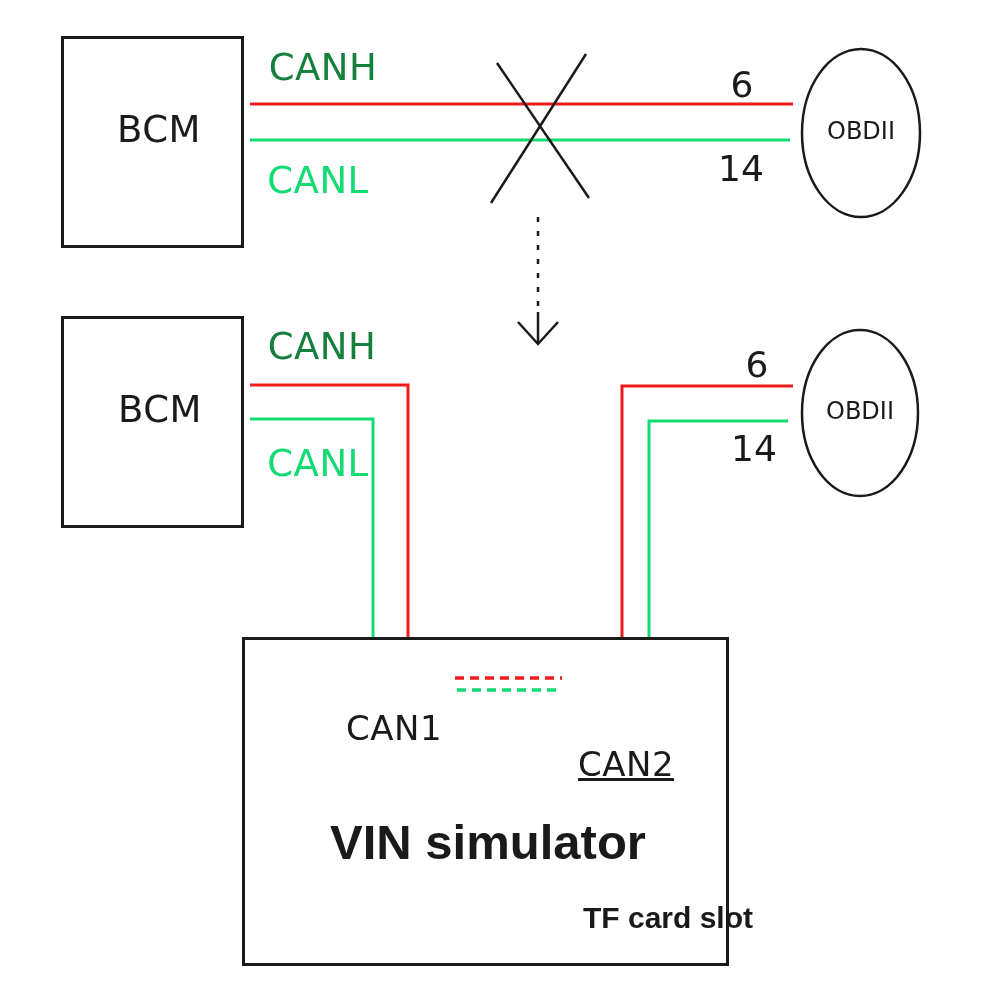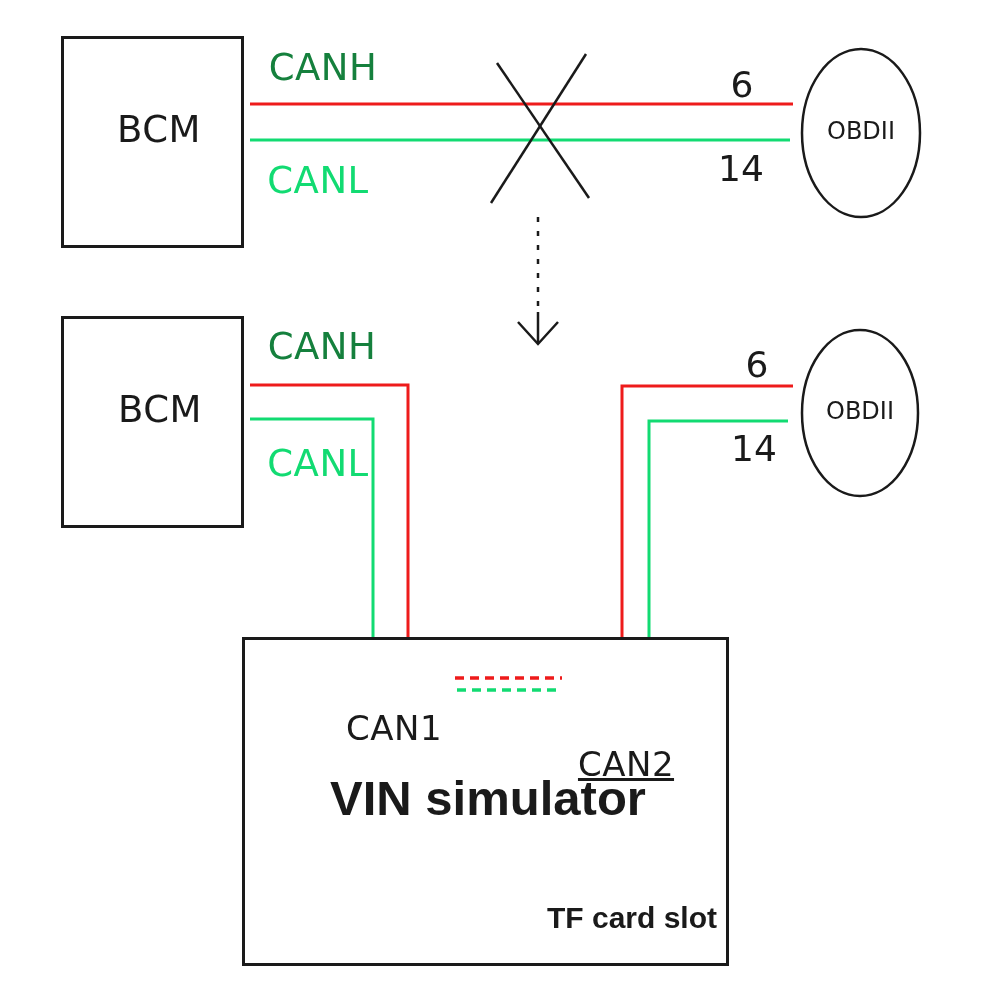--- a/index.html
+++ b/index.html
@@ -44,20 +44,21 @@
   .label--pin   { font-size: 36px; letter-spacing: 0; }
   .label--obdii { font-size: 24px; letter-spacing: 0; }
   .label--can   { font-size: 34px; margin-top: 44px; }
   .red   { color: #15803d; }
   .green { color: #12db72; }
   .label--vin-title {
     font-family: "Liberation Sans", sans-serif;
     font-weight: bold;
     font-size: 49px;
     letter-spacing: 0;
+    margin-top: 44px;
   }
   .label--tf-slot {
     font-family: "Liberation Sans", sans-serif;
     font-weight: bold;
     font-size: 30px;
     letter-spacing: 0;
   }
 </style>
 </head>
 <body>
@@ -106,15 +107,15 @@
   <div class="label label--cad" style="left:160px; top:409px;">BCM</div>
   <div class="label label--cad red" style="left:322px; top:346px;">CANH</div>
   <div class="label label--cad green" style="left:318px; top:463px;">CANL</div>
   <div class="label label--pin" style="left:757px; top:364px;">6</div>
   <div class="label label--pin" style="left:754px; top:448px;">14</div>
   <div class="label label--obdii" style="left:860px; top:411px;">OBDII</div>
 
   <div class="label label--can" style="left:394px; top:684px;">CAN1</div>
   <div class="label label--can" style="left:626px; top:720px;text-decoration:underline;">CAN2</div>
   <div class="label label--vin-title" style="left:488px; top:798px;">VIN simulator</div>
-  <div class="label label--tf-slot" style="left:632px; top:918px;text-align:right;">TF card slot</div>
+  <div class="label label--tf-slot" style="left:668px; top:918px;text-align:right;">TF card slot</div>
 
 </div>
 
 </body></html>

